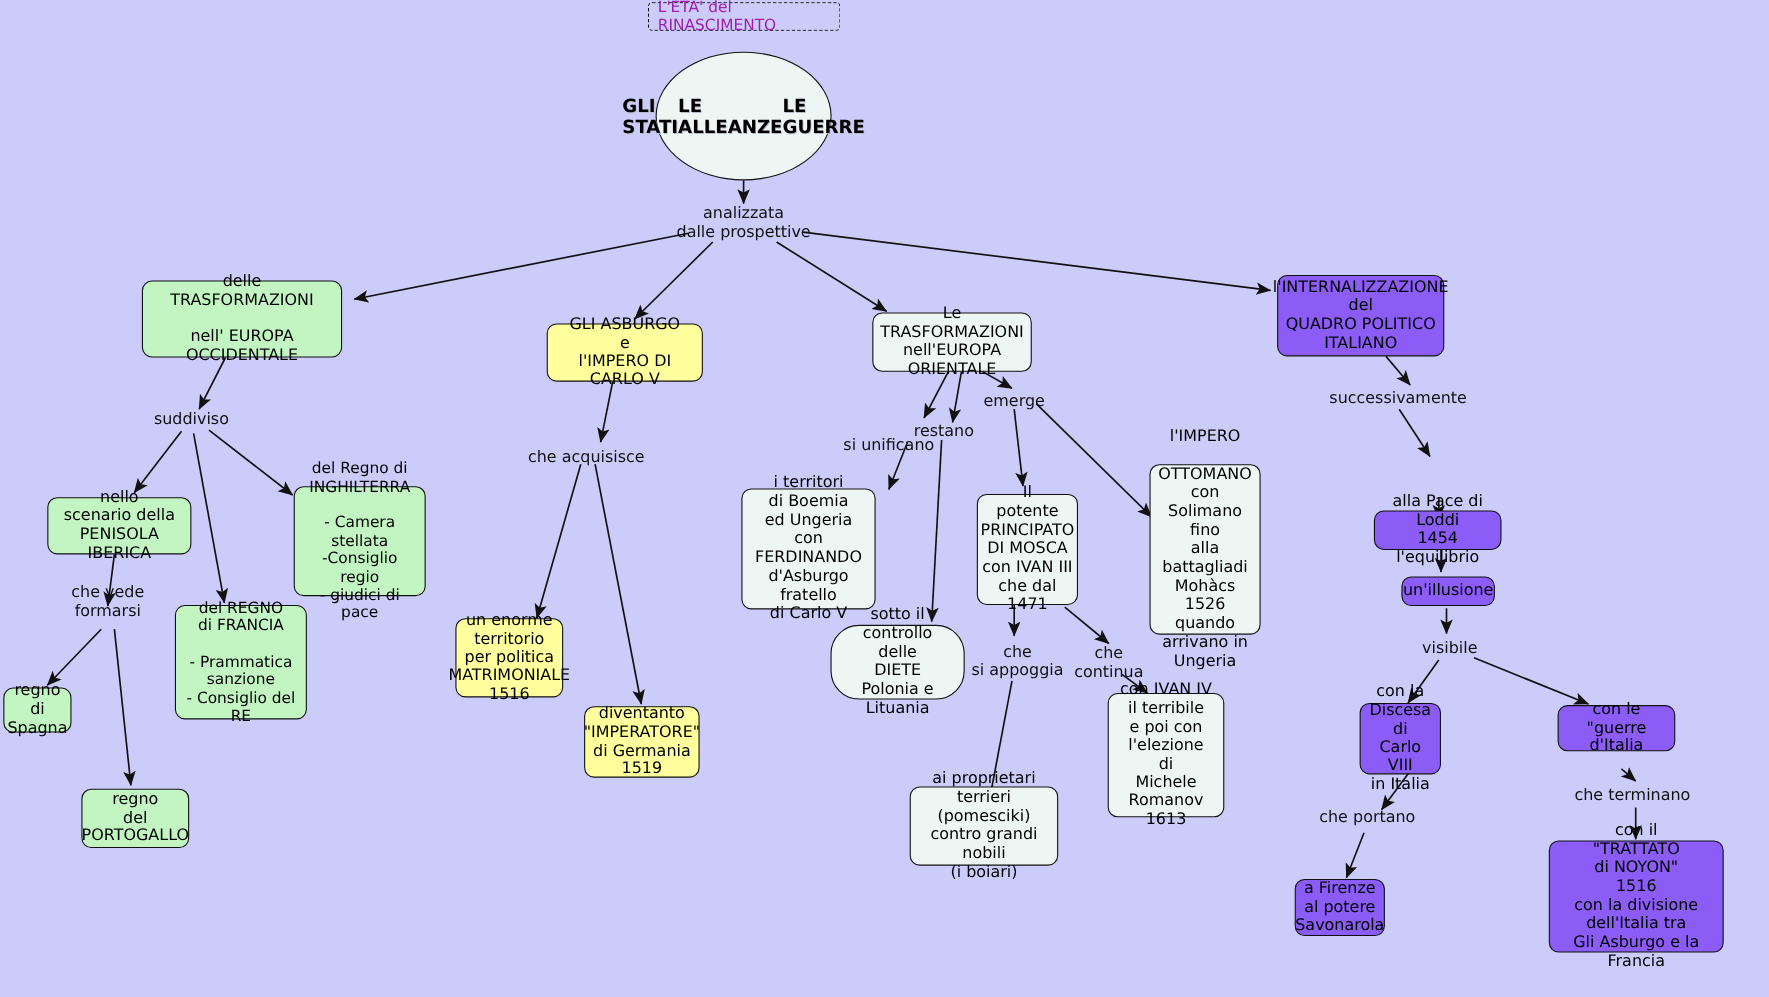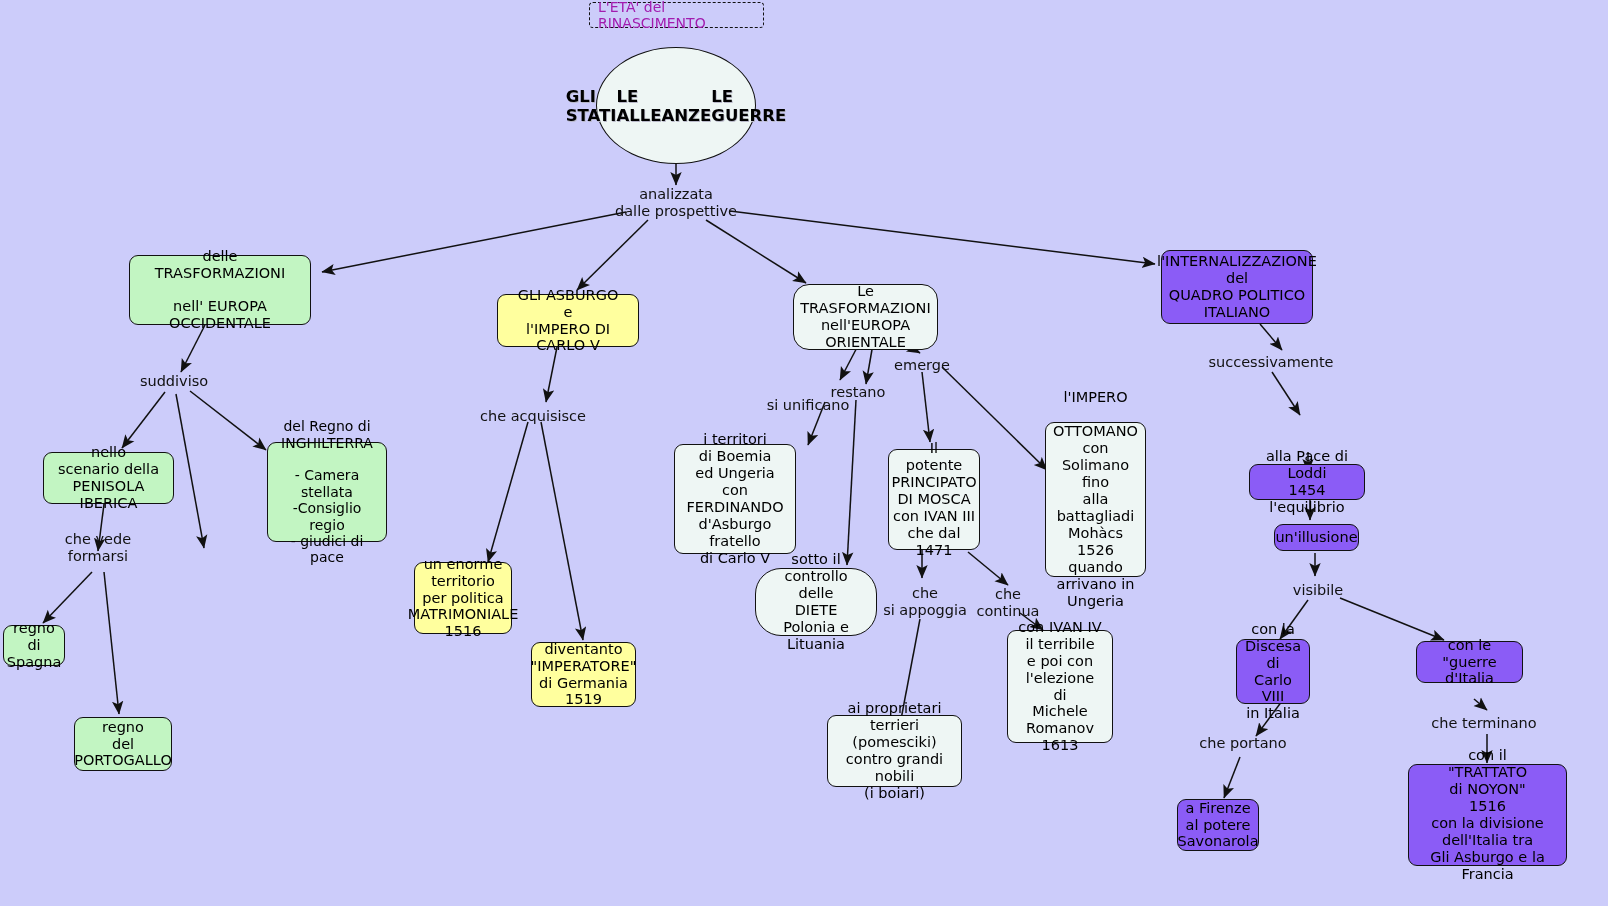--- a/index.html
+++ b/index.html
@@ -159,40 +159,46 @@
 nell' EUROPA OCCIDENTALE</div>
   <div class="node green" style="left:43px;top:452px;width:131px;height:52px;">nello
 scenario della
 PENISOLA IBERICA</div>
   <div class="node green" style="left:267px;top:442px;width:120px;height:100px;font-size:14px;">del Regno di
 INGHILTERRA
 
 - Camera stellata
 -Consiglio regio
 - giudici di pace</div>
+  <div class="node green" style="left:159px;top:550px;width:120px;height:104px;font-size:14px;">del REGNO
+di FRANCIA
+
+- Prammatica
+sanzione
+- Consiglio del RE</div>
   <div class="node green" style="left:3px;top:625px;width:62px;height:41px;">regno di
 Spagna</div>
   <div class="node green" style="left:74px;top:717px;width:98px;height:54px;">regno
 del
 PORTOGALLO</div>
 
   <div class="node yellow" style="left:497px;top:294px;width:142px;height:53px;">GLI ASBURGO
 e
 l'IMPERO DI CARLO V</div>
   <div class="node yellow" style="left:414px;top:562px;width:98px;height:72px;">un enorme
 territorio
 per politica
 MATRIMONIALE
 1516</div>
   <div class="node yellow" style="left:531px;top:642px;width:105px;height:65px;">diventanto
 "IMPERATORE"
 di Germania
 1519</div>
 
-  <div class="node pale" style="left:793px;top:284px;width:145px;height:66px;border-radius:16px;">Le TRASFORMAZIONI
+  <div class="node pale" style="left:793px;top:284px;width:145px;height:54px;">Le TRASFORMAZIONI
 nell'EUROPA
 ORIENTALE</div>
   <div class="node pale" style="left:674px;top:444px;width:122px;height:110px;">i territori
 di Boemia
 ed Ungeria
 con FERDINANDO
 d'Asburgo
 fratello
 di Carlo V</div>
   <div class="node pale" style="left:755px;top:568px;width:122px;height:68px;border-radius:26px;">sotto il controllo

